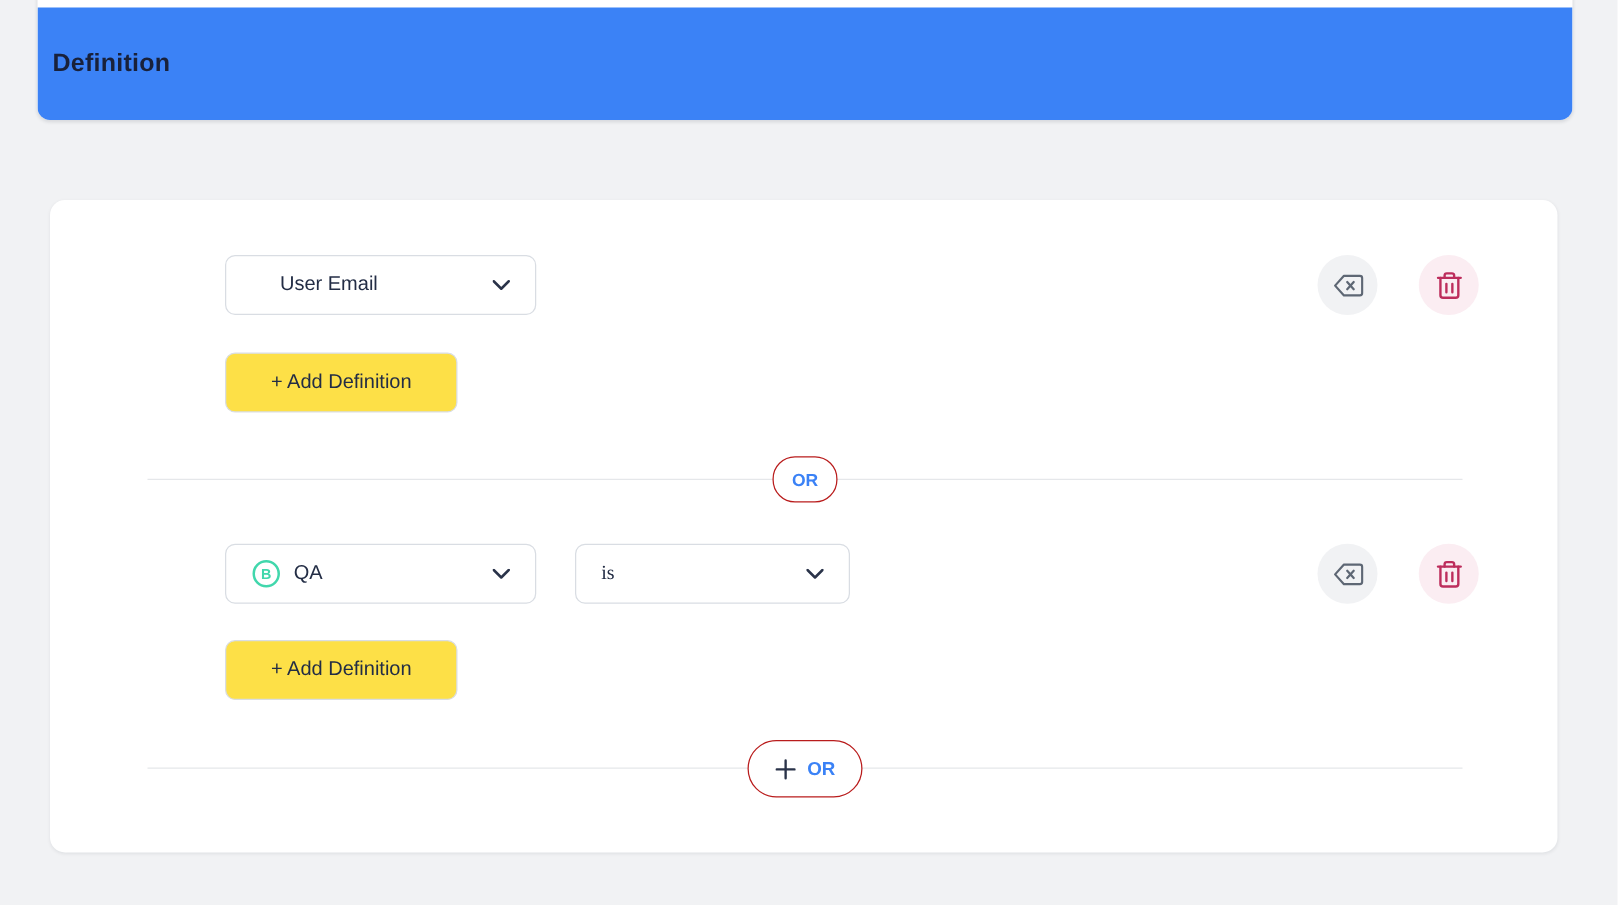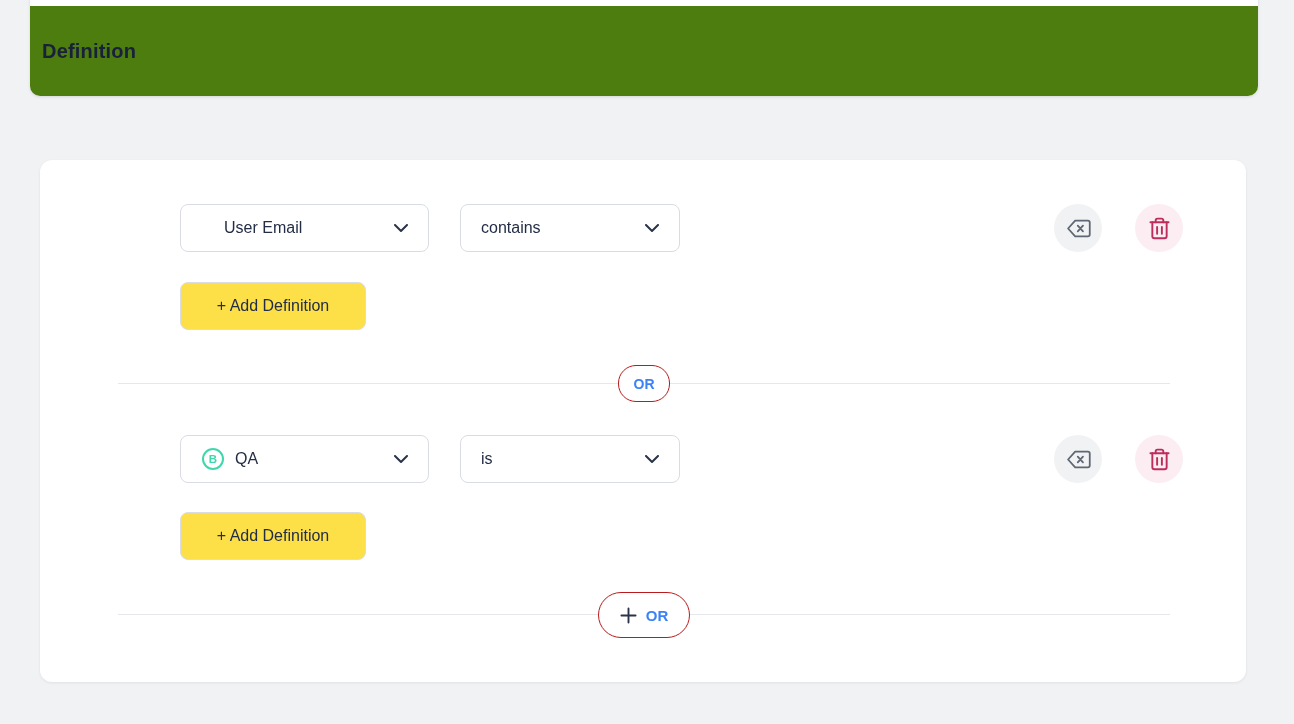--- a/index.html
+++ b/index.html
@@ -14,21 +14,21 @@
 
   
   .top-card {
     position:absolute; left:30px; top:-16px; width:1228px; height:112px;
     background:#ffffff; border-radius:10px;
     box-shadow:0 1px 3px rgba(16,24,40,.12);
     overflow:hidden;
   }
   .definition-band {
     position:absolute; left:0; right:0; bottom:0; height:90px;
-    background:#4d7c0f;
+    background:#3b82f6;
     display:flex; align-items:center;
     padding-left:12px;
   }
   .definition-title {
     font-size:20px; font-weight:bold; color:#19213a; letter-spacing:.2px;
   }
 
   
   .main-card {
     position:absolute; left:40px; top:160px; width:1206px; height:522px;
@@ -104,30 +104,20 @@
     <span class="left">
       <span>User Email</span>
     </span>
     <span>
       <svg width="14" height="9" viewBox="0 0 14 9">
           <path d="M1 1l6 6 6-6" stroke="#2a3349" stroke-width="2" fill="none" stroke-linecap="round" stroke-linejoin="round"></path>
         </svg>
     </span>
   </div>
 
-  <div class="sel" style="left:420px; top:44px; width:220px;">
-    <span class="left">
-      <span>contains</span>
-    </span>
-    <span>
-      <svg width="14" height="9" viewBox="0 0 14 9">
-          <path d="M1 1l6 6 6-6" stroke="#2a3349" stroke-width="2" fill="none" stroke-linecap="round" stroke-linejoin="round"></path>
-        </svg>
-    </span>
-  </div>
 
 
   <button class="icon-btn neutral" style="left:1014px; top:44px;">
     <span>
       <svg width="25" height="21" viewBox="0 0 24 20" fill="none" stroke="#5e6774" stroke-width="1.7" stroke-linecap="round" stroke-linejoin="round">
         <path d="M21 2.5H8.8L2 10l6.8 7.5H21a1.8 1.8 0 0 0 1.8-1.8V4.3A1.8 1.8 0 0 0 21 2.5Z"></path>
         <path d="M16.3 7.2l-5 5.6M11.3 7.2l5 5.6"></path>
       </svg>
     </span>
   </button>
@@ -160,21 +150,21 @@
       </span>
       <span>QA</span>
     </span>
     <span>
       <svg width="14" height="9" viewBox="0 0 14 9">
           <path d="M1 1l6 6 6-6" stroke="#2a3349" stroke-width="2" fill="none" stroke-linecap="round" stroke-linejoin="round"></path>
         </svg>
     </span>
   </div>
 
-  <div class="sel" style="left:420px; top:275px; width:220px;">
+  <div class="sel" style="left:420px; top:275px; width:220px;font-family:Liberation Serif, serif;">
     <span class="left">
       <span>is</span>
     </span>
     <span>
       <svg width="14" height="9" viewBox="0 0 14 9">
           <path d="M1 1l6 6 6-6" stroke="#2a3349" stroke-width="2" fill="none" stroke-linecap="round" stroke-linejoin="round"></path>
         </svg>
     </span>
   </div>
 

